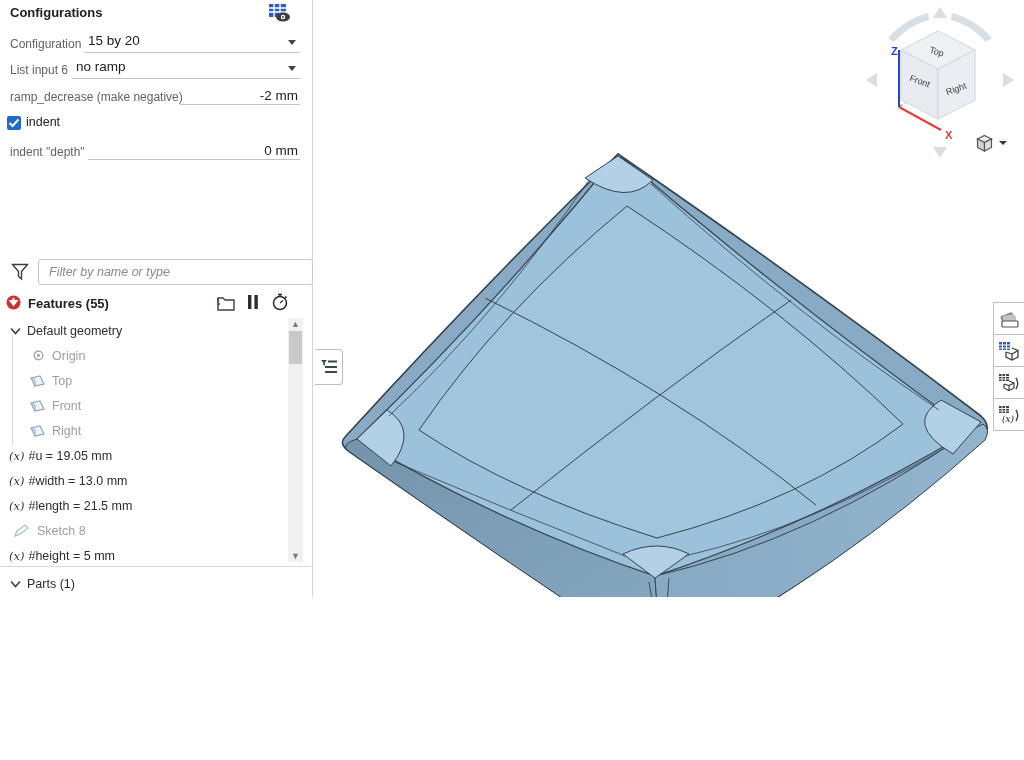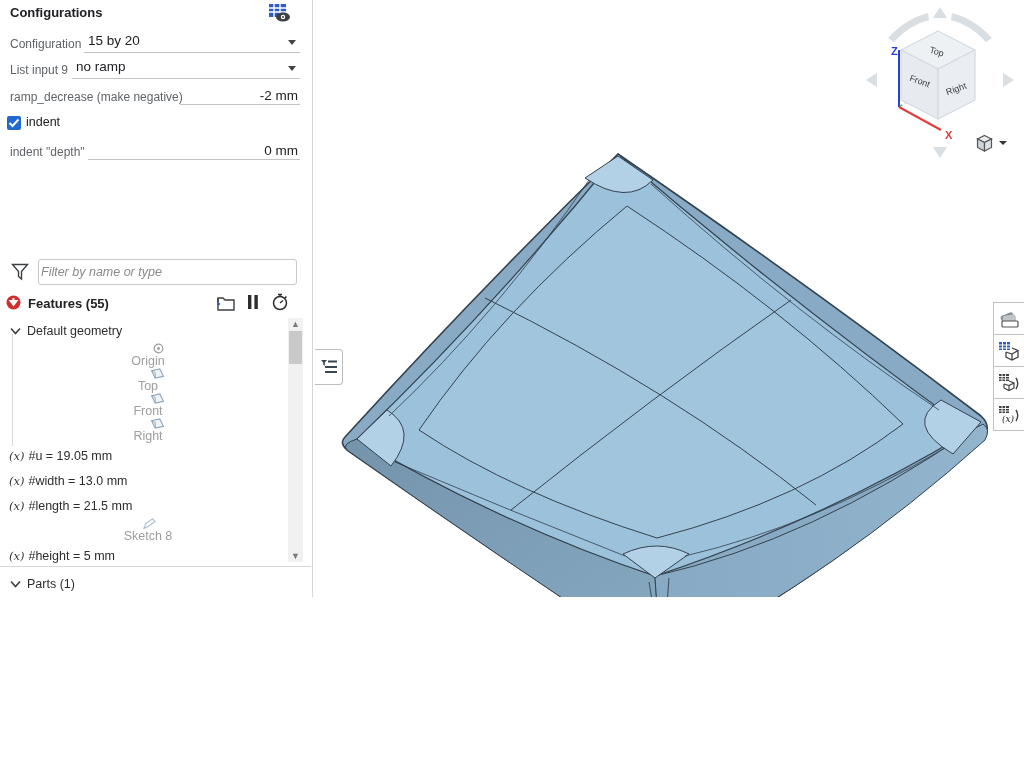--- a/index.html
+++ b/index.html
@@ -10,24 +10,24 @@
   #left-panel{position:absolute;left:0;top:0;width:312px;height:748px;background:#fff;border-right:1px solid #d5d5d5;}
   .cfg-label{position:absolute;font-size:12px;color:#5f6368;white-space:nowrap;}
   .cfg-value{position:absolute;font-size:13.5px;color:#202124;white-space:nowrap;}
   .cfg-value.num{text-align:right;}
   .underline{position:absolute;border-bottom:1px solid #c4c4c4;height:0;}
   .caret{position:absolute;width:0;height:0;border-left:4px solid transparent;border-right:4px solid transparent;border-top:5px solid #444;}
   .hdr{position:absolute;font-size:13px;font-weight:bold;color:#202124;}
   .checkbox{position:absolute;width:14px;height:14px;background:#2268d1;border-radius:2px;}
   .checkbox svg{position:absolute;left:1px;top:2px;}
   #filter-input{position:absolute;left:38px;top:259px;width:253px;height:24px;border:1px solid #c9c9c9;border-radius:3px;
-     font-family:"Liberation Sans",sans-serif;font-style:italic;font-size:12.5px;color:#444;padding:0 2px;outline:none;}
+     font-family:"Liberation Sans",sans-serif;font-style:italic;font-size:12.5px;color:#444;padding:0 10px;outline:none;}
   #filter-input::placeholder{color:#8a8a8a;font-style:italic;}
   .tree-row{position:absolute;left:4px;width:288px;height:25px;font-size:12.5px;display:flex;align-items:center;}
-  .tree-row.muted{color:#9e9e9e;flex-direction:column;}
+  .tree-row.muted{color:#9e9e9e;}
   .tree-row.dark{color:#2d2d2d;}
   .varicon{font-family:"DejaVu Serif",serif;font-style:italic;font-size:11.5px;color:#333;margin-right:4px;}
   .sep{position:absolute;left:0;width:311px;border-top:1px solid #d8d8d8;}
   
   #scrollbar{position:absolute;left:288px;top:318px;width:15px;height:244px;background:#f1f1f1;}
   #scroll-thumb{position:absolute;left:1px;top:13px;width:13px;height:33px;background:#c9c9c9;}
   .scroll-arrow{position:absolute;left:3px;font-size:9px;color:#7a7a7a;}
   
   #viewport{position:absolute;left:313px;top:0;width:711px;height:751px;background:#fff;}
   #collapse-handle{position:absolute;left:2px;top:349px;width:27px;height:34px;background:#fff;border:1px solid #bdbdbd;border-left:none;border-radius:0 4px 4px 0;display:flex;align-items:center;justify-content:center;}
@@ -57,21 +57,21 @@
       <ellipse cx="15" cy="14" rx="7" ry="4.5" fill="#3c4043"></ellipse>
       <circle cx="15" cy="14" r="2.2" fill="#fff"></circle>
       <circle cx="15" cy="14" r="1" fill="#3c4043"></circle>
     </svg>
 
     <div class="cfg-label" style="left:10px;top:37px;text-align:right;">Configuration</div>
     <div class="cfg-value" style="left:88px;top:33px;">15 by 20</div>
     <div class="caret" style="left:288px;top:40px;"></div>
     <div class="underline" style="left:84px;top:52px;width:216px;"></div>
 
-    <div class="cfg-label" style="left:10px;top:63px;">List input 9</div>
+    <div class="cfg-label" style="left:10px;top:63px;">List input 6</div>
     <div class="cfg-value" style="left:76px;top:59px;">no ramp</div>
     <div class="caret" style="left:288px;top:66px;"></div>
     <div class="underline" style="left:72px;top:78px;width:228px;"></div>
 
     <div class="cfg-label" style="left:10px;top:90px;">ramp_decrease (make negative)</div>
     <div class="cfg-value num" style="right:14px;top:88px;">-2 mm</div>
     <div class="underline" style="left:180px;top:104px;width:120px;"></div>
 
     <div class="checkbox" style="left:7px;top:116px;">
       <svg width="12" height="10" viewBox="0 0 12 10">

